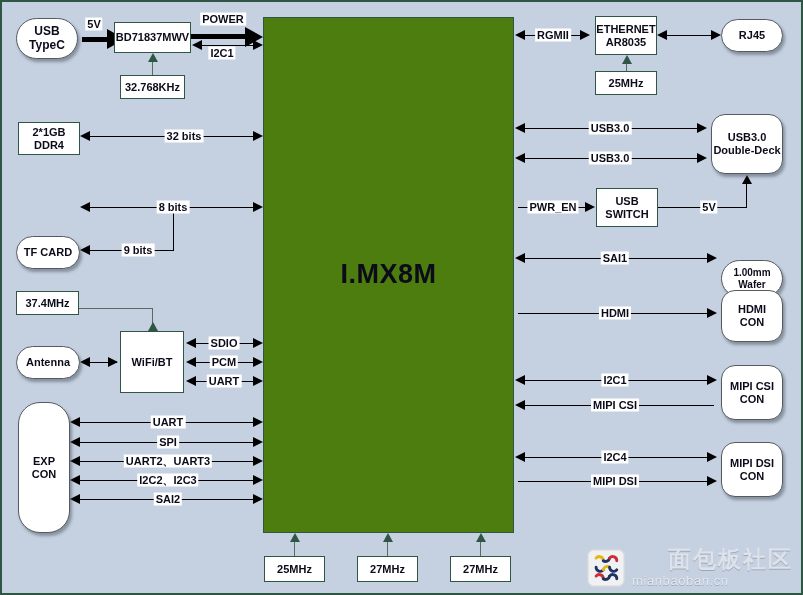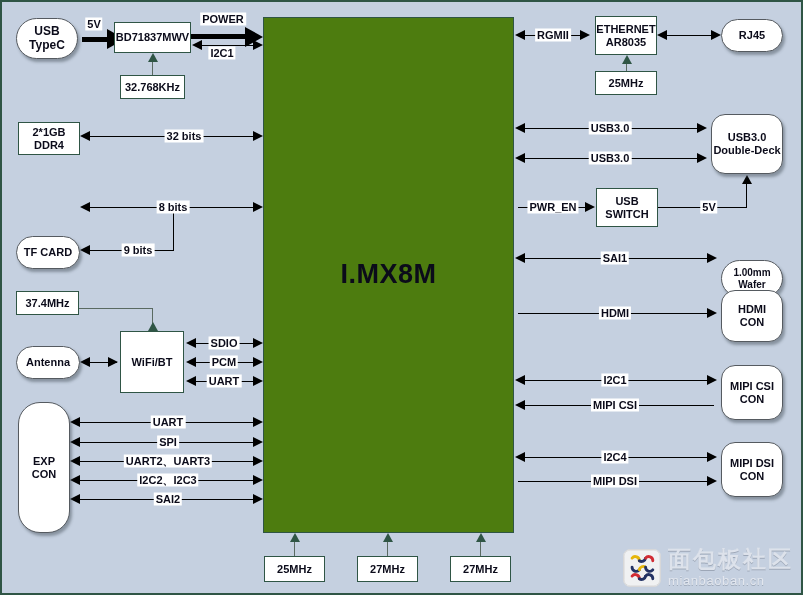--- a/index.html
+++ b/index.html
@@ -75,21 +75,21 @@
     z-index:9;opacity:.95;
   }
   #wm-logo{
     width:36px;height:36px;border-radius:7px;
     background:#f2f2f2;
     border:1px solid #d8d8d8;
     display:block;
   }
   #wm-text{display:flex;flex-direction:column;line-height:1;}
   .wm-cn{font-size:23px;color:#dfe4ec;font-weight:bold;letter-spacing:2px;
-         text-shadow:0 1px 0 rgba(120,130,145,.55);}
+         text-shadow:0 1px 0 rgba(120,130,145,.55);margin-left:36px;}
   .wm-en{font-size:13px;color:#e4e8ef;letter-spacing:.6px;margin-top:3px;
          text-shadow:0 1px 0 rgba(120,130,145,.5);}
 </style>
 </head>
 <body>
 
 <div id="canvas">
 
   <div class="node soc" style="left:261px;top:15px;width:251px;height:516px;">
     <span>I.MX8M</span>

